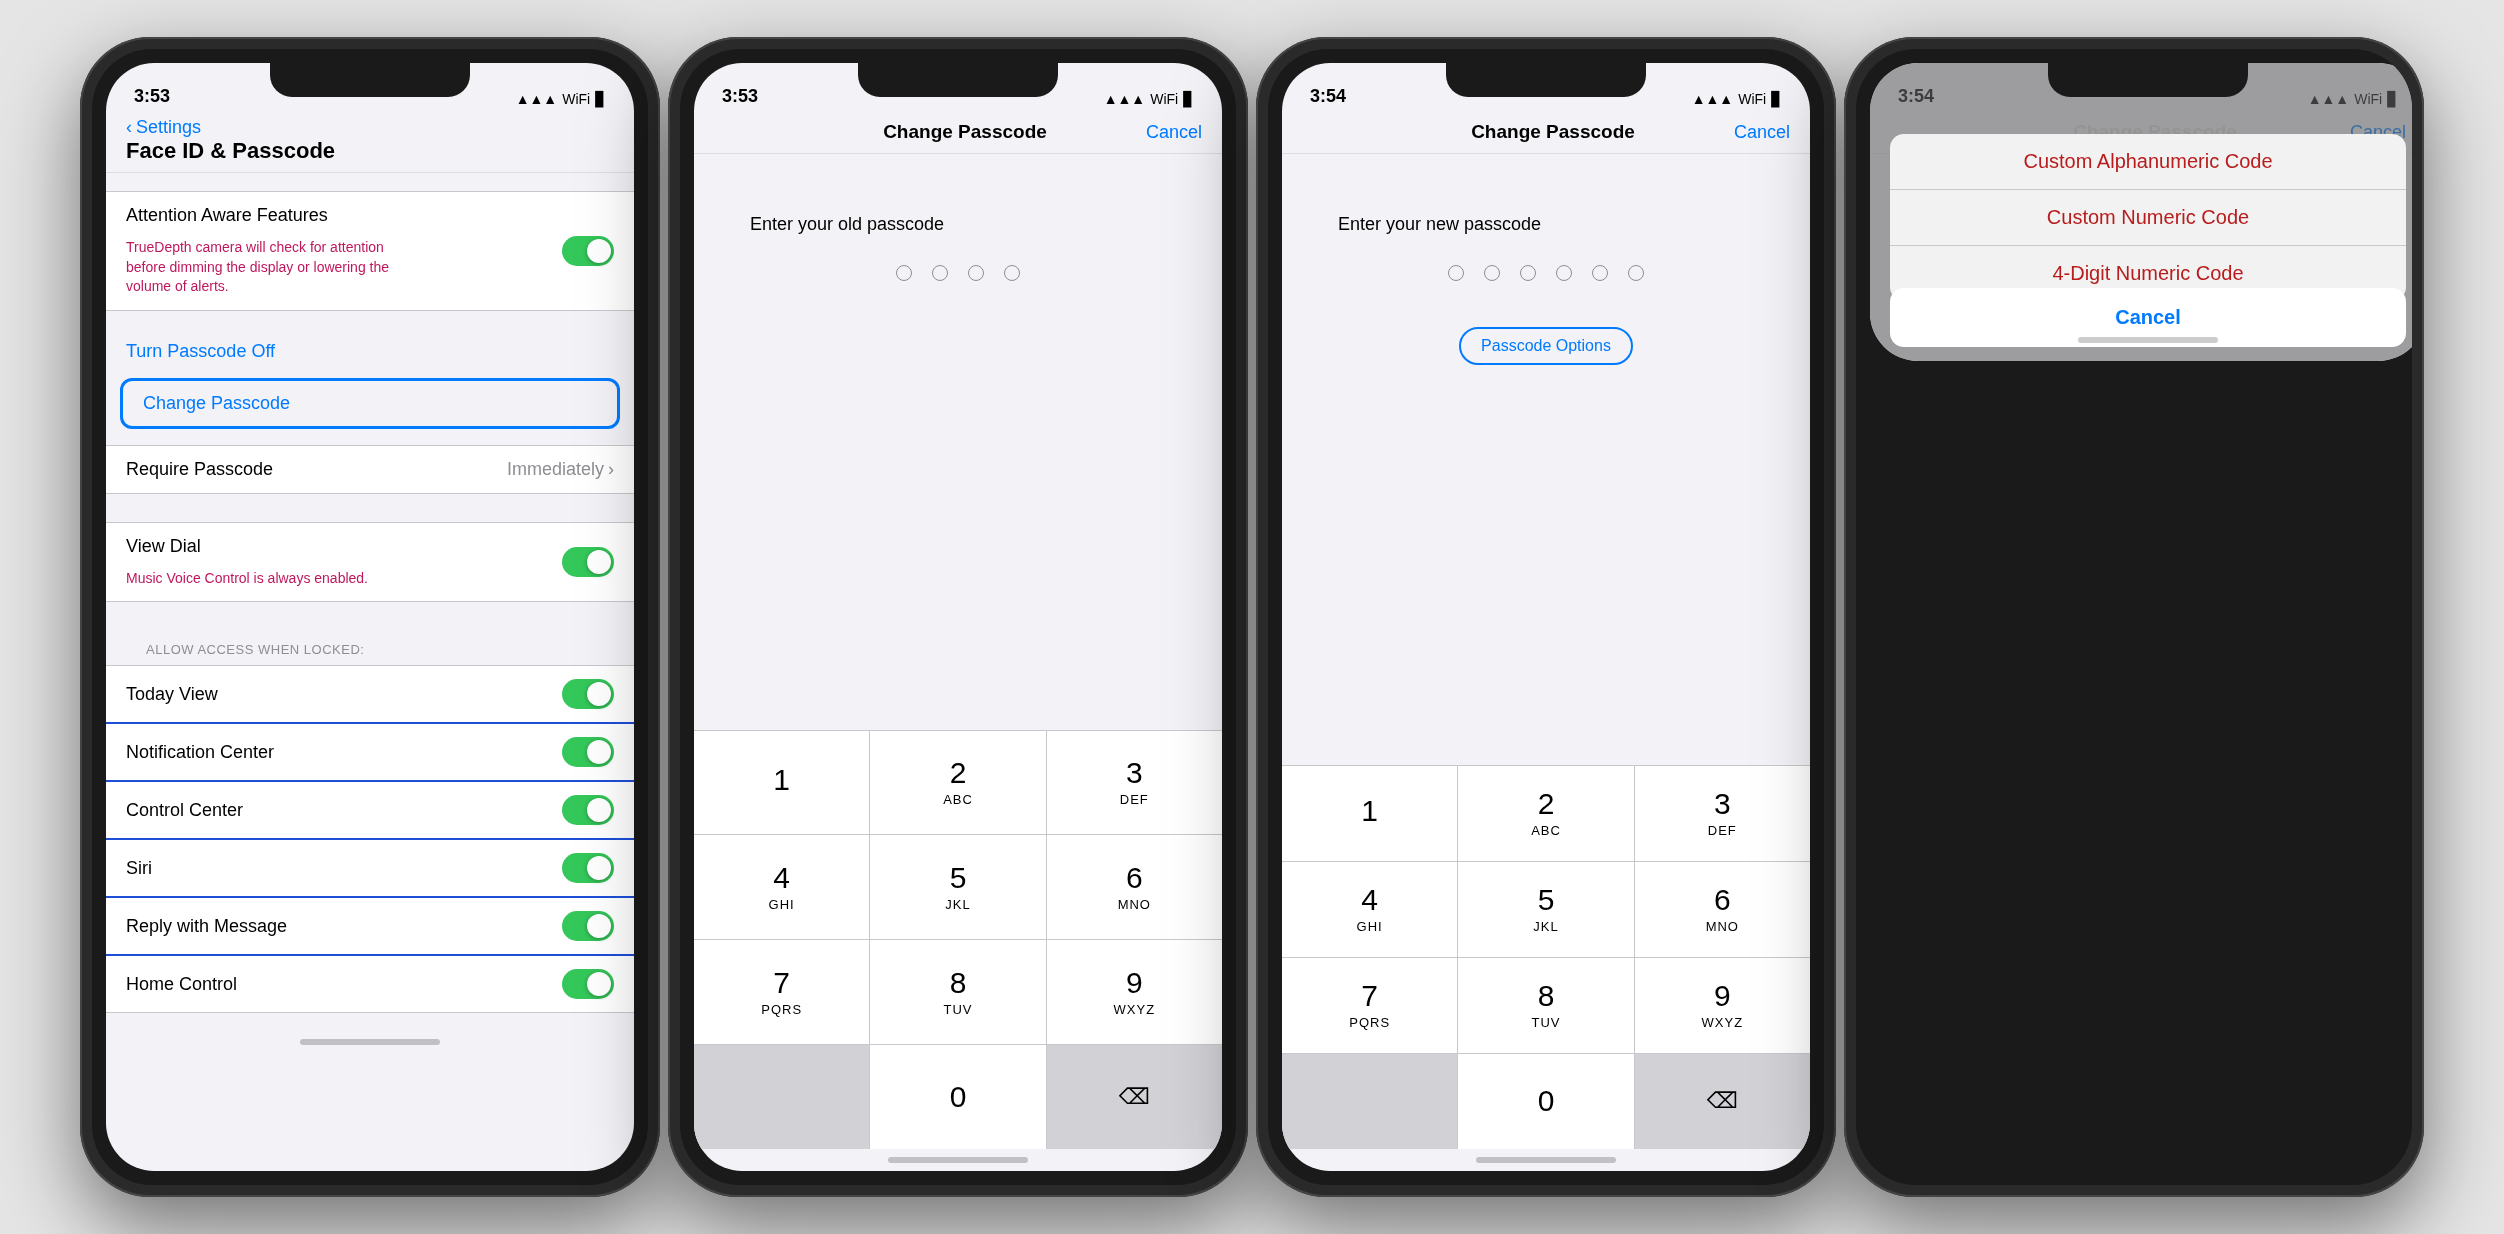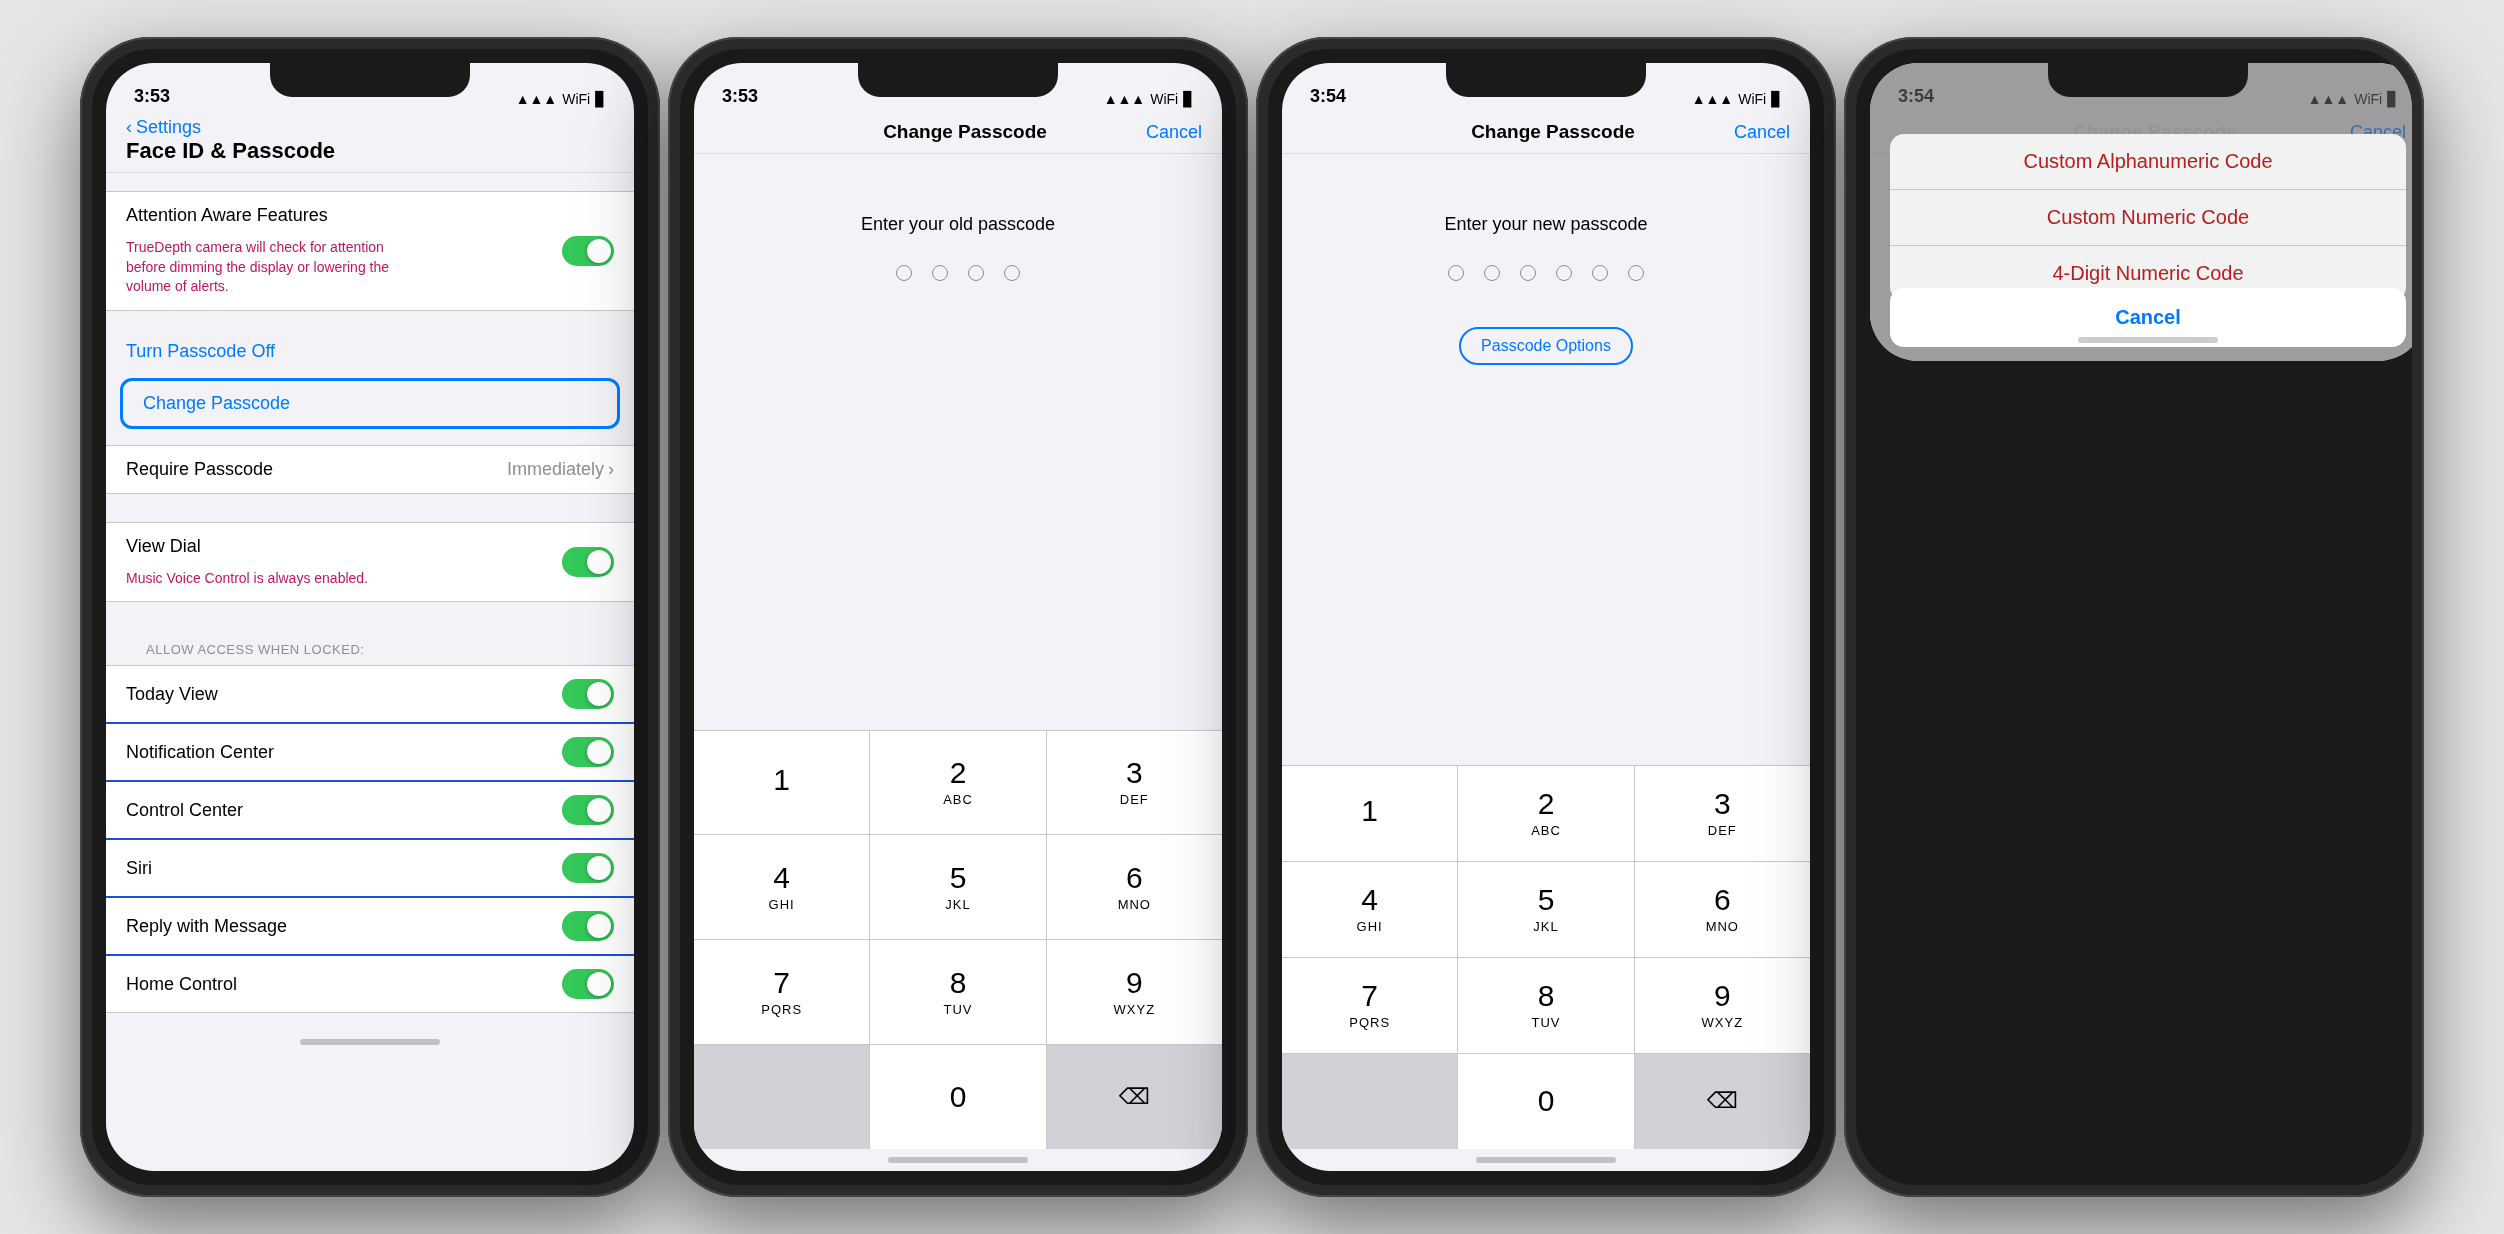--- a/index.html
+++ b/index.html
@@ -174,24 +174,24 @@
     .passcode-header-title {
       font-size: 19px;
       font-weight: 600;
       color: #000;
     }
     .passcode-header-cancel {
       color: #007aff;
       font-size: 18px;
     }
     .passcode-prompt {
-      text-align: center;
       padding: 60px 20px 30px;
       font-size: 18px;
       color: #000;
+      margin-left: 36px;
     }
     .passcode-dots {
       display: flex;
       justify-content: center;
       gap: 20px;
       margin-bottom: 30px;
     }
     .passcode-dot {
       width: 16px;
       height: 16px;

